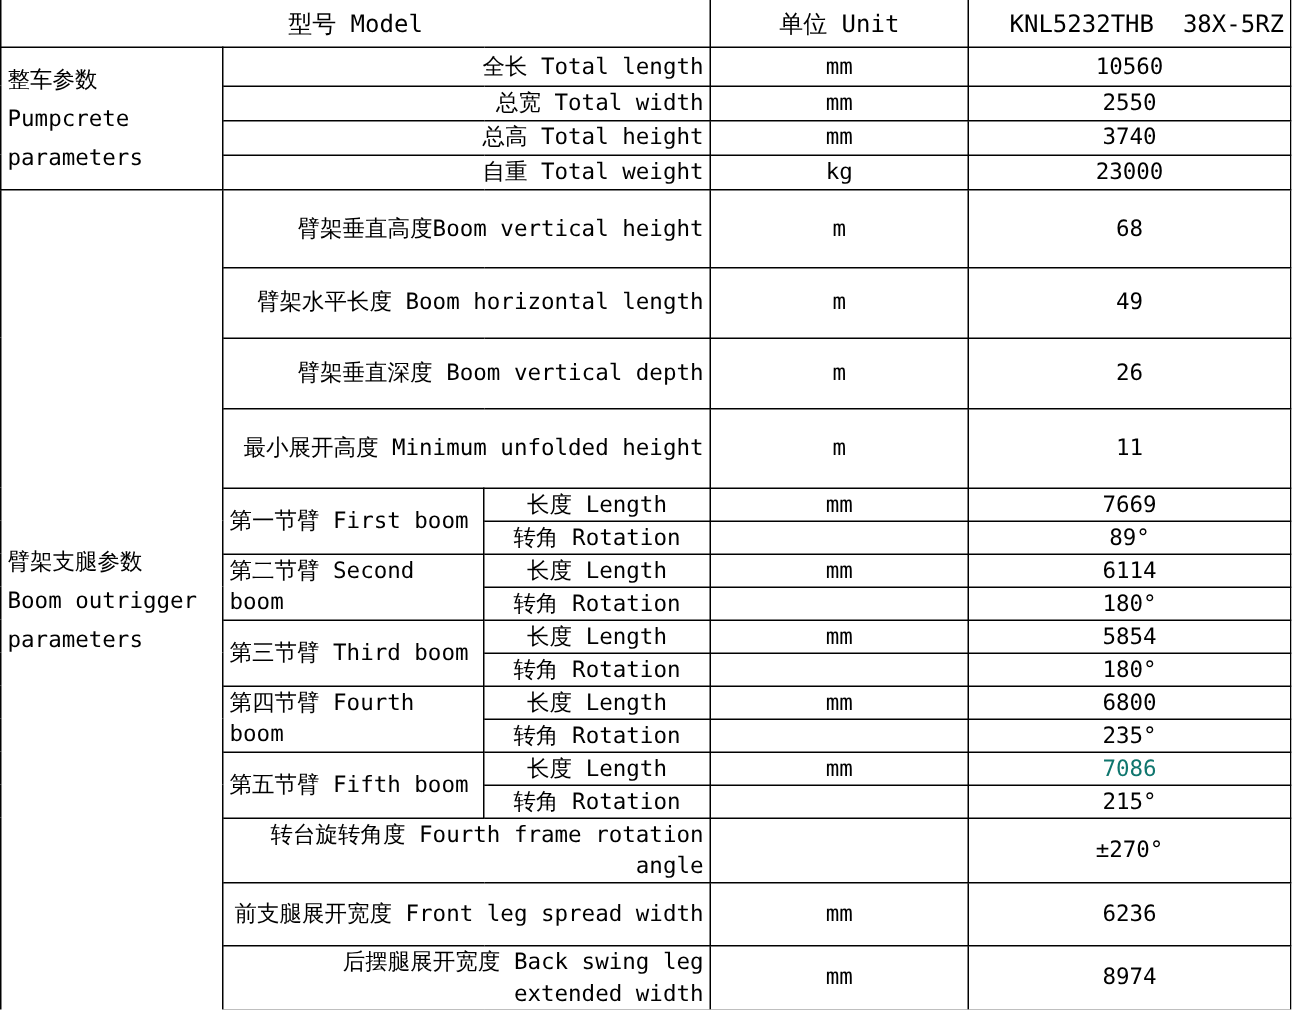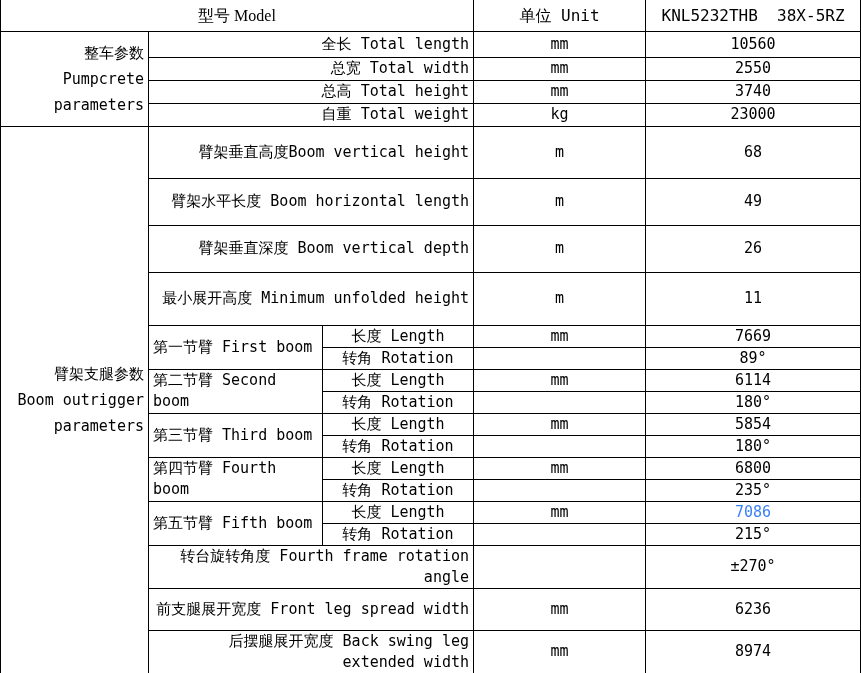--- a/index.html
+++ b/index.html
@@ -24,30 +24,30 @@
   }
   table.spec td {
     border: 1px solid #000000;
     padding: 0 4px;
     overflow: hidden;
     vertical-align: middle;
     line-height: 21px;
   }
   
   tr.hdr td { border-top: none; font-size: 16px; }
-  td.no-left { border-left: none; font-family: Liberation Serif, serif; }
+  td.no-left { border-left: none; }
   
   tr.last td { border-bottom: 2px solid #000000; }
 
   td.center { text-align: center; }
   td.name { text-align: right; }
-  td.model-val { text-align: center; white-space: pre; margin-top: 16px; }
+  td.model-val { text-align: right; white-space: pre; margin-top: 16px; }
 
   td.section {
-    text-align: right;
+    text-align: left;
     vertical-align: middle;
   }
   td.section .ln { line-height: 26px; }
 
   td.boomname { text-align: left; line-height: 20px; }
   .highlight {  }
 </style>
 </head>
 <body>
 
@@ -165,21 +165,21 @@
   <tr style="height:22px">
     <td class="center">转角 Rotation</td>
     <td class="center"></td>
     <td class="center">235°</td>
   </tr>
 
   <tr style="height:22px">
     <td rowspan="2" class="boomname">第五节臂 Fifth boom</td>
     <td class="center">长度 Length</td>
     <td class="center">mm</td>
-    <td class="center highlight" style="color: #3b82f6;">7086</td>
+    <td class="center highlight" style="color: #0f766e;">7086</td>
   </tr>
   <tr style="height:22px">
     <td class="center">转角 Rotation</td>
     <td class="center"></td>
     <td class="center">215°</td>
   </tr>
 
   <tr style="height:42px">
     <td colspan="2" class="name">转台旋转角度 Fourth frame rotation angle</td>
     <td class="center"></td>

